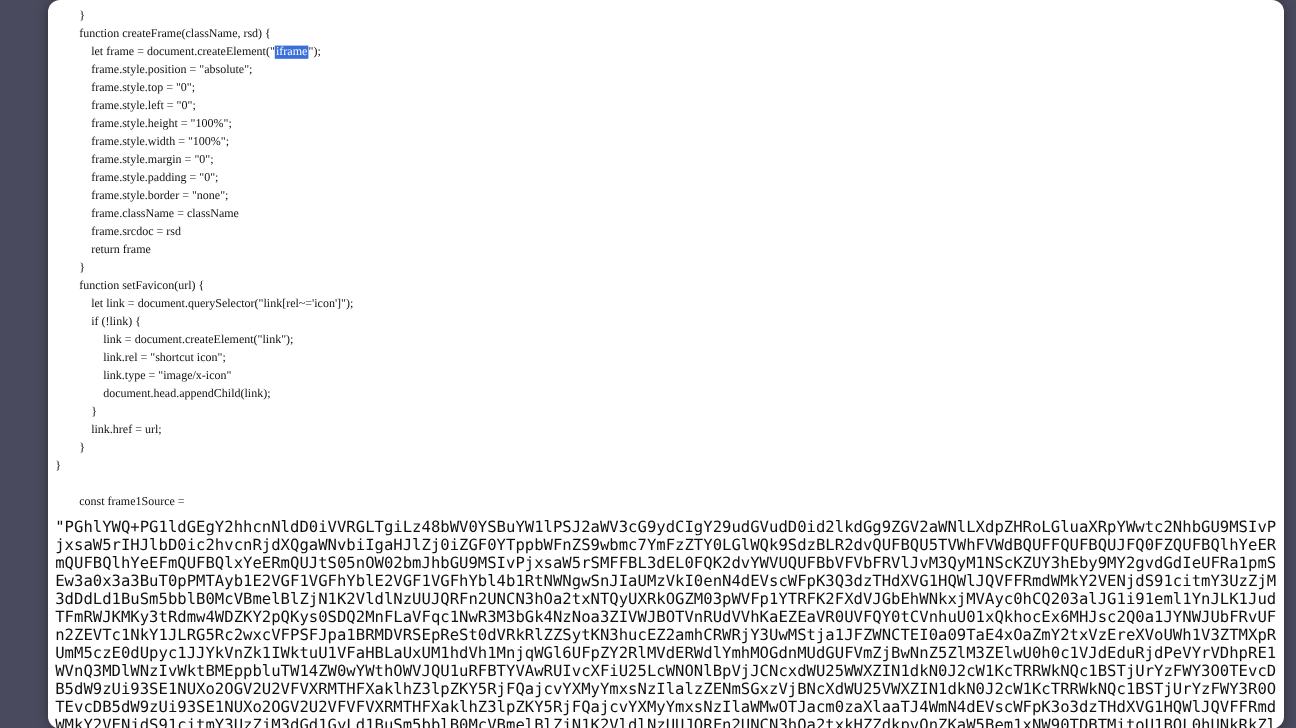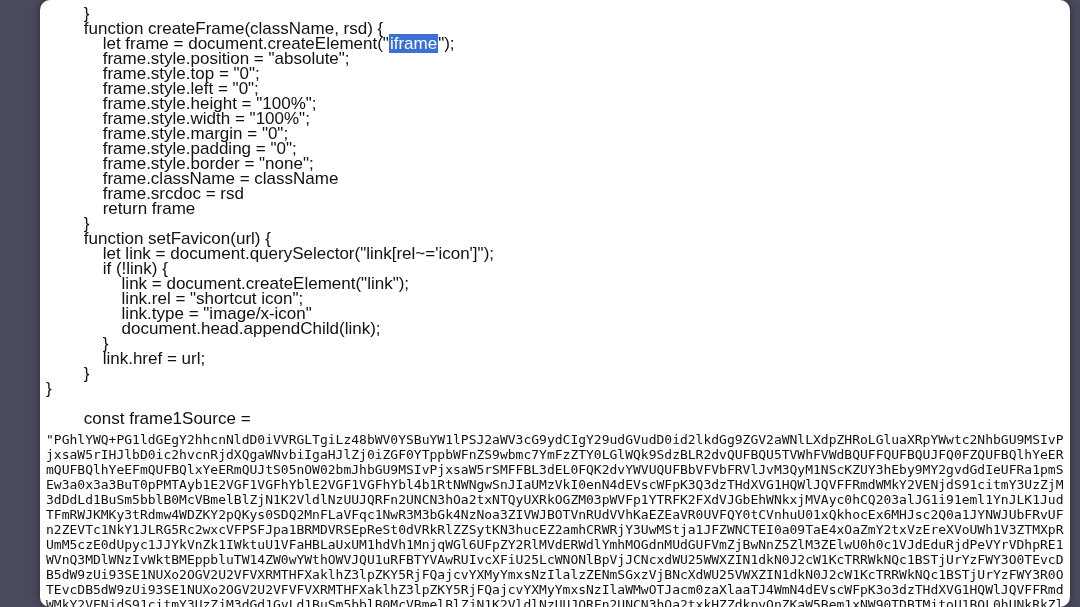--- a/index.html
+++ b/index.html
@@ -20,22 +20,22 @@
     background: #ffffff;
     border-radius: 10px;
     box-shadow: 0 0 10px rgba(0,0,0,0.4);
     overflow-y: scroll;
     overflow-x: hidden;
   }
   pre.code {
     margin: 0;
     padding: 6px 6px 6px 6px;
     white-space: pre;
-    font-family: Liberation Sans, sans-serif;
-    font-size: 17px;
+    font-family: Liberation Serif, serif;
+    font-size: 10px;
     line-height: 15px;
     color: #111;
   }
   .highlight {
     background: #3a6fd8;
     color: #fff;
     padding: 0 1px;
   }
   .encoded {
     margin: 0;

